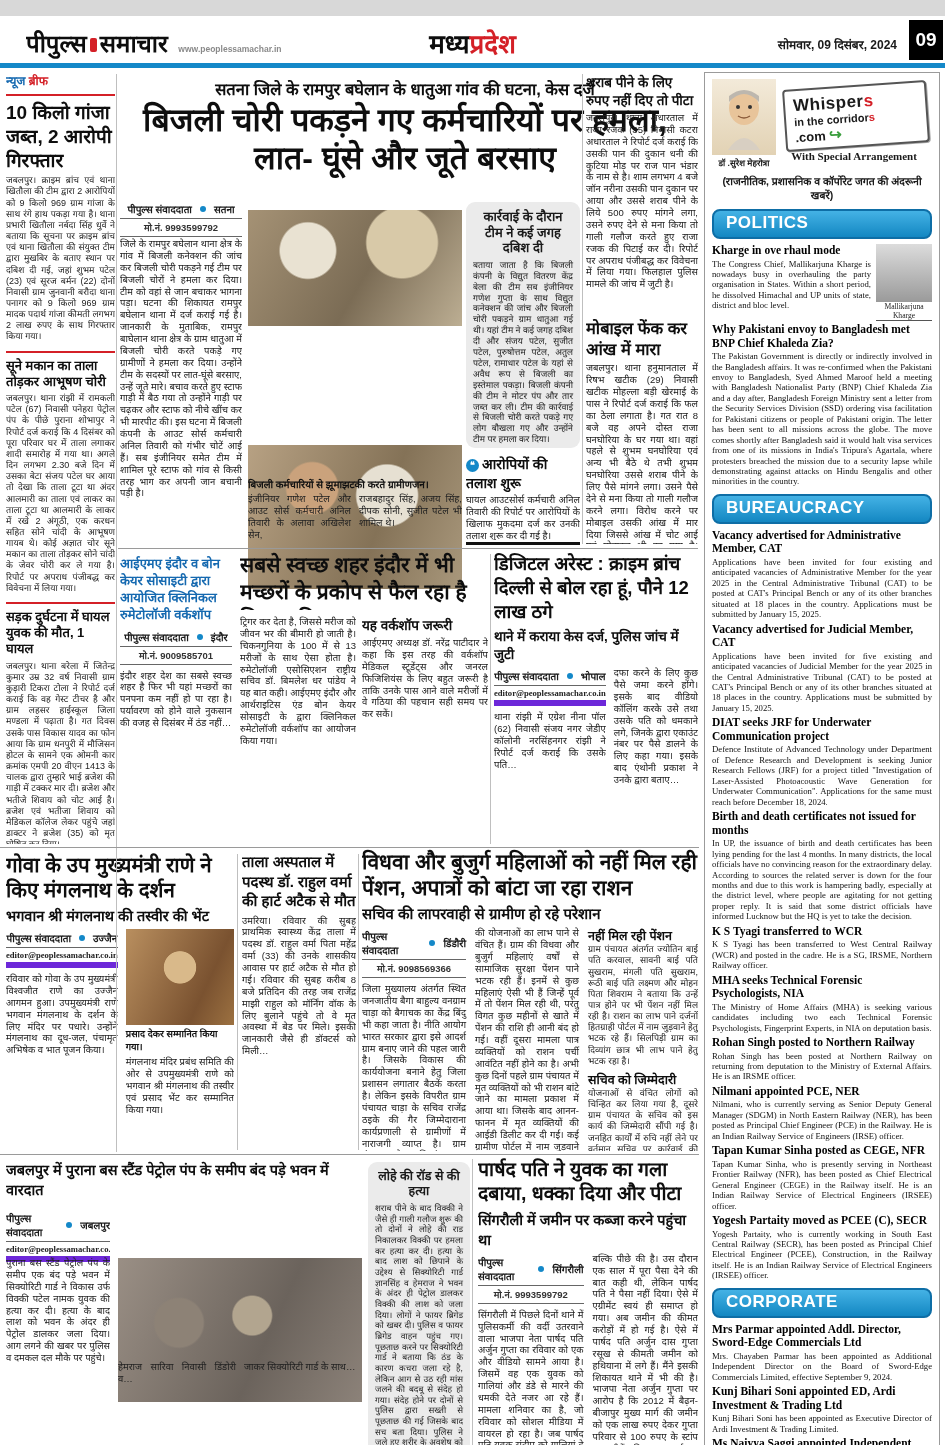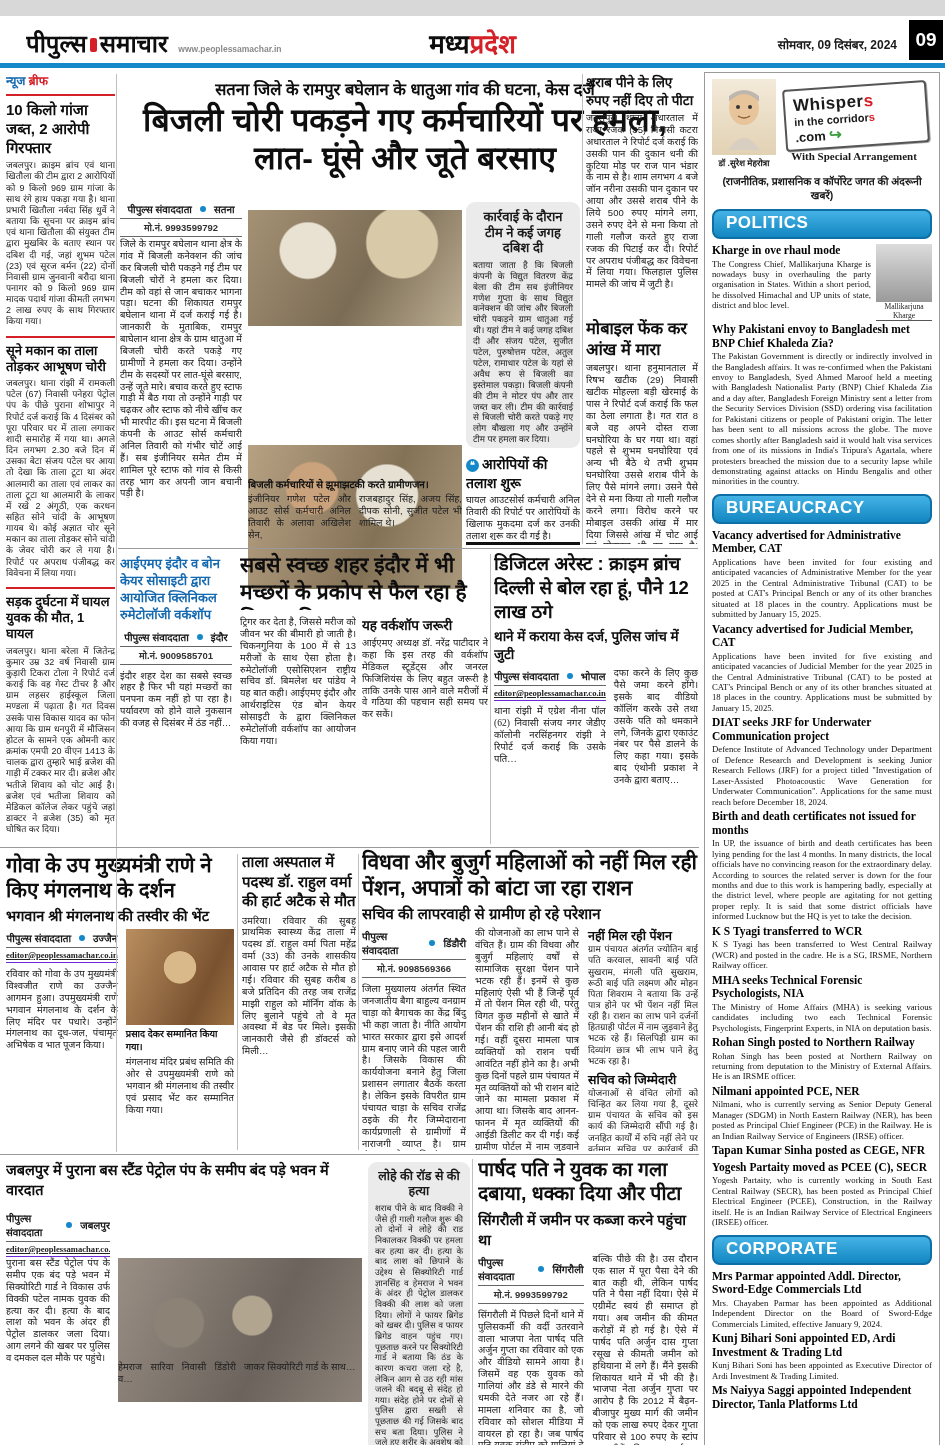--- a/index.html
+++ b/index.html
@@ -13,21 +13,21 @@
   .blue { color:#1569b0; }
   .body-txt { font-size:9.5px; line-height:1.25; text-align:justify; color:#222; }
   .body-sm { font-size:9px; line-height:1.24; text-align:justify; color:#222; }
 
   .byl { display:flex; align-items:center; justify-content:center; gap:8px;
          font-weight:bold; font-size:10px; padding:2px 0; border-bottom:1px solid #666; }
   .bydot { width:6px; height:6px; border-radius:50%; background:#1488c8; flex:0 0 auto; }
   .phone { font-size:9.5px; font-weight:bold; color:#333; text-align:center; padding:2px 0;
            border-bottom:1px solid #666; }
   .email { font-size:8.6px; font-weight:bold; color:#222; text-align:center; padding:2px 0;
-           border-bottom:1px solid #6d28d9; font-family:"Liberation Serif", serif;text-decoration:underline; }
+           border-bottom:6px solid #6d28d9; font-family:"Liberation Serif", serif; }
 
   .ph { position:relative; }
   .ph1 { background: radial-gradient(circle at 28% 35%, #e9e2d2 0 16%, transparent 17%),
                      radial-gradient(circle at 72% 28%, #d8c9a8 0 20%, transparent 21%),
                      linear-gradient(120deg,#a59275,#7b6c55 55%,#bcae93); }
   .ph2b { background: radial-gradient(circle at 30% 30%, #caa27c 0 14%, transparent 15%),
                       radial-gradient(circle at 65% 35%, #e6e0d2 0 18%, transparent 19%),
                       linear-gradient(110deg,#b7a183,#847257 60%,#a9987c); }
   .ph3 { background: radial-gradient(circle at 50% 40%, #d9b98a 0 20%, transparent 21%),
                      linear-gradient(115deg,#b98f5f,#7a5230 70%,#9c7141); }
@@ -91,21 +91,21 @@
     </div>
   </div>
   <div class="abs" style="left:0;top:47px;width:945px;height:5px;background:#1488c8;"></div>
 
   <div class="abs" style="left:6px;top:56px;width:109px;height:772px;">
     <div style="font-size:12px;font-weight:bold;padding-bottom:3px;">
       <span class="blue">न्यूज</span>
       <span class="red">ब्रीफ</span>
     </div>
     <div style="border-top:2px solid #d42027;padding-top:5px;margin-top:2px;">
-      <div class="hhead" style="font-size:15px;line-height:1.25;margin-bottom:3px;">10 किलो गांजा जब्त, 2 आरोपी गिरफ्तार</div>
+      <div class="hhead" style="font-size:19px;line-height:1.25;margin-bottom:3px;">10 किलो गांजा जब्त, 2 आरोपी गिरफ्तार</div>
       <div class="body-sm">जबलपुर। क्राइम ब्रांच एवं थाना खितौला की टीम द्वारा 2 आरोपियों को 9 किलो 969 ग्राम गांजा के साथ रंगे हाथ पकड़ा गया है। थाना प्रभारी खितौला नर्बदा सिंह धुर्वे ने बताया कि सूचना पर क्राइम ब्रांच एवं थाना खितौला की संयुक्त टीम द्वारा मुखबिर के बताए स्थान पर दबिश दी गई, जहां शुभम पटेल (23) एवं सूरज बर्मन (22) दोनों निवासी ग्राम जुनवानी बरौदा थाना पनागर को 9 किलो 969 ग्राम मादक पदार्थ गांजा कीमती लगभग 2 लाख रुपए के साथ गिरफ्तार किया गया।</div>
     </div>
     <div style="border-top:2px solid #d42027;padding-top:5px;margin-top:8px;">
       <div class="hhead" style="font-size:13px;line-height:1.25;margin-bottom:3px;">सूने मकान का ताला तोड़कर आभूषण चोरी</div>
       <div class="body-sm">जबलपुर। थाना रांझी में रामकली पटेल (67) निवासी पनेहरा पेट्रोल पंप के पीछे पुराना शोभापुर ने रिपोर्ट दर्ज कराई कि 4 दिसंबर को पूरा परिवार घर में ताला लगाकर शादी समारोह में गया था। अगले दिन लगभग 2.30 बजे दिन में उसका बेटा संजय पटेल घर आया तो देखा कि ताला टूटा था अंदर आलमारी का ताला एवं लाकर का ताला टूटा था आलमारी के लाकर में रखे 2 अंगूठी, एक करधन सहित सोने चांदी के आभूषण गायब थे। कोई अज्ञात चोर सूने मकान का ताला तोड़कर सोने चांदी के जेवर चोरी कर ले गया है। रिपोर्ट पर अपराध पंजीबद्ध कर विवेचना में लिया गया।</div>
     </div>
     <div style="border-top:2px solid #d42027;padding-top:5px;margin-top:8px;">
       <div class="hhead" style="font-size:13px;line-height:1.25;margin-bottom:3px;">सड़क दुर्घटना में घायल युवक की मौत, 1 घायल</div>
       <div class="body-sm">जबलपुर। थाना बरेला में जितेन्द्र कुमार उम्र 32 वर्ष निवासी ग्राम कुड़ारी टिकरा टोला ने रिपोर्ट दर्ज कराई कि वह गेस्ट टीचर है और ग्राम लहसर हाईस्कूल जिला मण्डला में पढ़ाता है। गत दिवस उसके पास विकास यादव का फोन आया कि ग्राम धनपुरी में मौजिसन होटल के सामने एक ओमनी कार क्रमांक एमपी 20 वीएन 1413 के चालक द्वारा तुम्हारे भाई ब्रजेश की गाड़ी में टक्कर मार दी। ब्रजेश और भतीजे शिवाय को चोट आई है। ब्रजेश एवं भतीजा शिवाय को मेडिकल कॉलेज लेकर पहुंचे जहां डाक्टर ने ब्रजेश (35) को मृत घोषित कर दिया।</div>
     </div>
@@ -176,21 +176,21 @@
     <div class="hhead" style="font-size:18.5px;line-height:1.3;">डिजिटल अरेस्ट : क्राइम ब्रांच दिल्ली से बोल रहा हूं, पौने 12 लाख ठगे</div>
     <div class="hhead" style="font-size:13.5px;margin:3px 0 4px;">थाने में कराया केस दर्ज, पुलिस जांच में जुटी</div>
     <div style="display:flex;gap:8px;">
       <div style="flex:1;">
         <div class="byl">
           <span>पीपुल्स संवाददाता</span>
           <span class="bydot"></span>
           <span>भोपाल</span>
         </div>
         <div class="email">editor@peoplessamachar.co.in</div>
-        <div class="body-txt" style="margin-top:5px;font-family:Liberation Serif, serif;">थाना रांझी में एग्रेश नीना पॉल (62) निवासी संजय नगर जेडीए कॉलोनी नरसिंहनगर रांझी ने रिपोर्ट दर्ज कराई कि उसके पति…</div>
+        <div class="body-txt" style="margin-top:5px;">थाना रांझी में एग्रेश नीना पॉल (62) निवासी संजय नगर जेडीए कॉलोनी नरसिंहनगर रांझी ने रिपोर्ट दर्ज कराई कि उसके पति…</div>
       </div>
       <div class="body-txt" style="flex:1;">दफा करने के लिए कुछ पैसे जमा करने होंगे। इसके बाद वीडियो कॉलिंग करके उसे तथा उसके पति को धमकाने लगे, जिनके द्वारा एकाउंट नंबर पर पैसे डालने के लिए कहा गया। इसके बाद एंथोनी प्रकाश ने उनके द्वारा बताए…</div>
     </div>
   </div>
 
   <div class="abs" style="left:6px;top:836px;width:228px;height:297px;">
     <div class="hhead" style="font-size:20.5px;line-height:1.22;">गोवा के उप मुख्यमंत्री राणे ने किए मंगलनाथ के दर्शन</div>
     <div class="hhead" style="font-size:14.5px;margin:3px 0 4px;">भगवान श्री मंगलनाथ की तस्वीर की भेंट</div>
     <div style="display:flex;gap:8px;">
       <div style="flex:0 0 104px;">
@@ -346,30 +346,31 @@
     <div>
       <div class="sb-head">Rohan Singh posted to Northern Railway</div>
       <div class="sb-body">Rohan Singh has been posted at Northern Railway on returning from deputation to the Ministry of External Affairs. He is an IRSME officer.</div>
     </div>
     <div>
       <div class="sb-head">Nilmani appointed PCE, NER</div>
       <div class="sb-body">Nilmani, who is currently serving as Senior Deputy General Manager (SDGM) in North Eastern Railway (NER), has been posted as Principal Chief Engineer (PCE) in the Railway. He is an Indian Railway Service of Engineers (IRSE) officer.</div>
     </div>
     <div>
       <div class="sb-head">Tapan Kumar Sinha posted as CEGE, NFR</div>
+      <div class="sb-body">Tapan Kumar Sinha, who is presently serving in Northeast Frontier Railway (NFR), has been posted as Chief Electrical General Engineer (CEGE) in the Railway itself. He is an Indian Railway Service of Electrical Engineers (IRSEE) officer.</div>
     </div>
     <div>
       <div class="sb-head">Yogesh Partaity moved as PCEE (C), SECR</div>
       <div class="sb-body">Yogesh Partaity, who is currently working in South East Central Railway (SECR), has been posted as Principal Chief Electrical Engineer (PCEE), Construction, in the Railway itself. He is an Indian Railway Service of Electrical Engineers (IRSEE) officer.</div>
     </div>
 
     <div class="bar">CORPORATE</div>
     <div>
       <div class="sb-head">Mrs Parmar appointed Addl. Director, Sword-Edge Commercials Ltd</div>
-      <div class="sb-body">Mrs. Chayaben Parmar has been appointed as Additional Independent Director on the Board of Sword-Edge Commercials Limited, effective January 9, 2024.</div>
+      <div class="sb-body">Mrs. Chayaben Parmar has been appointed as Additional Independent Director on the Board of Sword-Edge Commercials Limited, effective September 9, 2024.</div>
     </div>
     <div>
       <div class="sb-head">Kunj Bihari Soni appointed ED, Ardi Investment &amp; Trading Ltd</div>
       <div class="sb-body">Kunj Bihari Soni has been appointed as Executive Director of Ardi Investment &amp; Trading Limited.</div>
     </div>
     <div>
       <div class="sb-head">Ms Naiyya Saggi appointed Independent Director, Tanla Platforms Ltd</div>
 
     </div>
 

